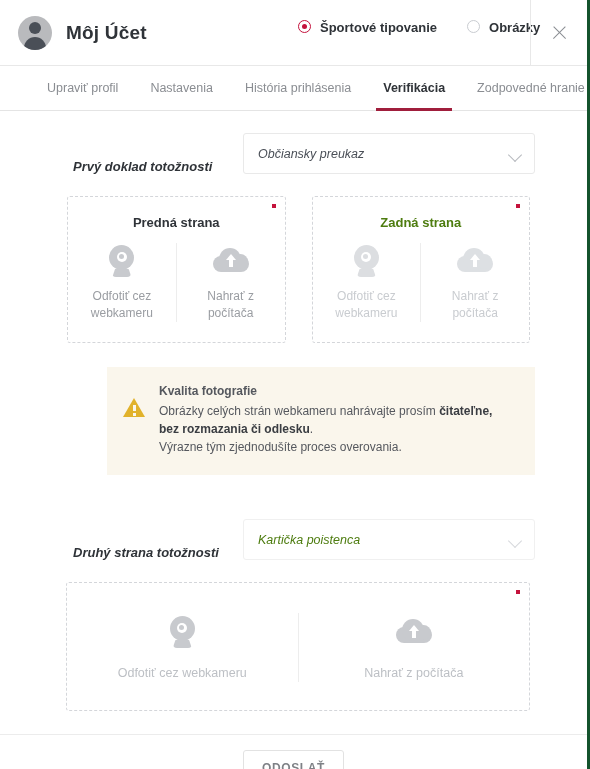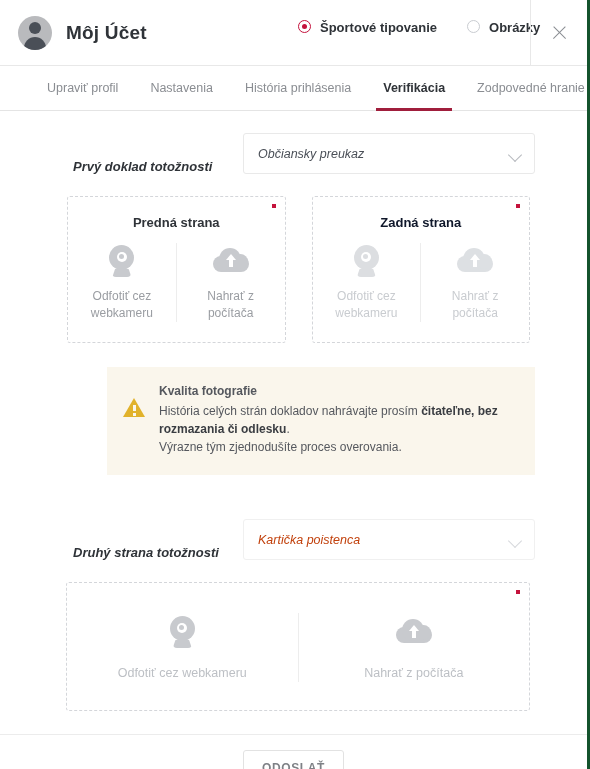--- a/index.html
+++ b/index.html
@@ -191,21 +191,21 @@
     padding: 0 14px;
     box-sizing: border-box;
     position: relative;
     cursor: pointer;
   }
   .select .value {
     font-size: 12.5px;
     color: #4a4f57;
   }
   .select.muted { border-color: #f0f0f0; }
-  .select.muted .value { color: #c2410c; }
+  .select.muted .value { color: #4d7c0f; }
   .chevron {
     position: absolute;
     right: 14px; top: 16px;
     width: 9px; height: 9px;
     border-right: 1.4px solid #b6b9be;
     border-bottom: 1.4px solid #b6b9be;
     transform: rotate(45deg);
   }
   .select.muted .chevron {
     border-color: #d6d8dc;
@@ -233,21 +233,21 @@
     width: 4px; height: 4px;
     background: #c4123c;
   }
   .card-title {
     text-align: center;
     font-size: 13px;
     font-weight: bold;
     color: #2f3338;
     margin-bottom: 13px;
   }
-  .upload-card.disabled .card-title { color: #0f172a; }
+  .upload-card.disabled .card-title { color: #4d7c0f; }
   .card-split {
     display: flex;
     align-items: flex-start;
   }
   .card-half {
     flex: 1 1 0;
     display: flex;
     flex-direction: column;
     align-items: center;
     justify-content: flex-start;
@@ -582,21 +582,21 @@
     <div class="notice-wrap" style="margin-top:24px;margin-left:40px;">
       <div class="notice">
         <div class="warn-icon">
           <span class="tri"></span>
             <span class="bang"></span>
             <span class="bang2"></span>
         </div>
         <div class="notice-body">
           <div class="notice-title">Kvalita fotografie</div>
           <div class="notice-text">
-            <span>História celých strán dokladov nahrávajte prosím </span><b>čitateľne, bez rozmazania či odlesku</b><span>.</span><br>
+            <span>Obrázky celých strán webkameru nahrávajte prosím </span><b>čitateľne, bez rozmazania či odlesku</b><span>.</span><br>
             <span>Výrazne tým zjednodušíte proces overovania.</span>
           </div>
         </div>
       </div>
     </div>
 
     <div class="row" style="margin-top:44px;">
       <div class="field-label">Druhý strana totožnosti</div>
       <div class="select muted">
         <span class="value">Kartička poistenca</span>

